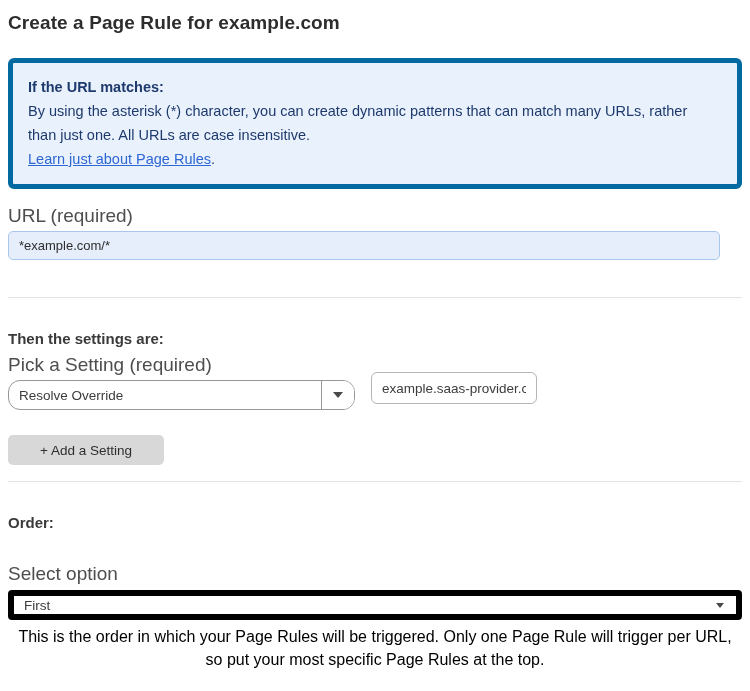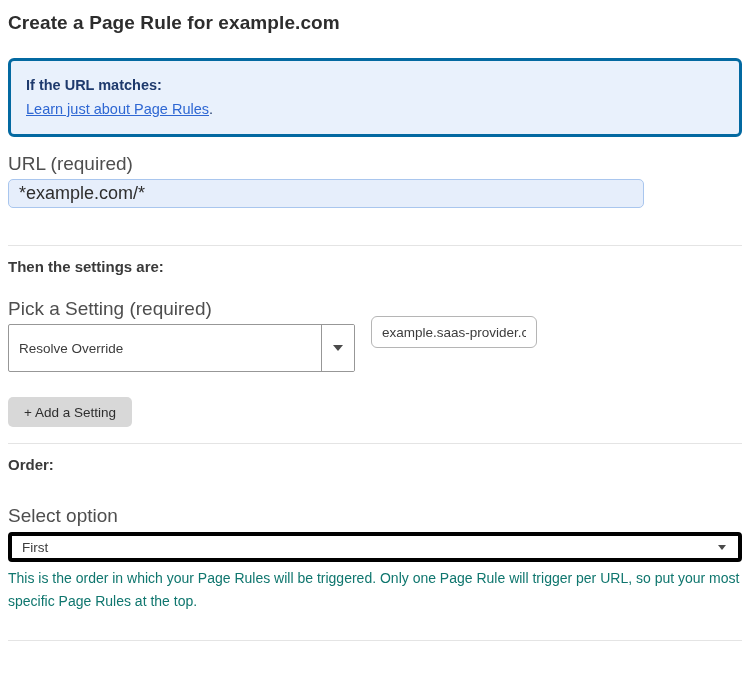--- a/index.html
+++ b/index.html
@@ -17,21 +17,21 @@
     font-size: 19px;
     font-weight: 700;
     color: #2d2d2d;
     letter-spacing: 0.1px;
   }
 
   
   .info-box {
     margin-top: 24px;
     background: #e9f1fc;
-    border: 3px solid #0369a1;
+    border: 5px solid #0369a1;
     border-radius: 6px;
     padding: 12px 32px 13px 15px;
     color: #1e3a6d;
     font-size: 14.5px;
     line-height: 24px;
   }
   .info-box .info-heading { font-weight: 700; }
   .info-box a.info-link {
     color: #2e67d3;
     text-decoration: underline;
@@ -42,58 +42,58 @@
   .field-label {
     font-size: 19px;
     color: #4e4e4e;
     line-height: 16px;
   }
 
   
   .url-label { margin-top: 19px; }
   .url-input {
     margin-top: 7px;
-    width: 636px;
+    width: 712px;
     height: 29px;
     background: #e6eefb;
     border: 1px solid #a9c6ee;
     border-radius: 5px;
     padding: 12px 10px;
-    font-size: 18px;
+    font-size: 13px;
     font-family: "Liberation Sans", "DejaVu Sans", sans-serif;
     color: #2e2e2e;
     outline: none;
   }
 
   .divider {
     border: none;
     border-top: 1px solid #e4e4e4;
     height: 0;
   }
   .divider-1 { margin-top: 37px; }
   .divider-2 { margin-top: 16px; }
   .divider-3 { margin-top: 27px; }
 
   .section-heading {
     font-size: 15px;
     font-weight: 700;
     color: #3a3a3a;
-    margin-top: 12px;
-  }
-
-  
-  .settings-row { display: flex; margin-top: 26px; }
+    margin-top: 32px;
+  }
+
+  
+  .settings-row { display: flex; margin-top: 10px; }
   .settings-col-1 { width: 347px; }
   .settings-col-2 { margin-left: 16px; width: 166px; padding-top: 8px; }
 
   .dropdown {
     margin-top: 7px;
-    height: 48px;
+    height: 30px;
     border: 1px solid #979797;
-    border-radius: 2px;
+    border-radius: 12px;
     background: #ffffff;
     display: flex;
     align-items: center;
     cursor: pointer;
     overflow: hidden;
   }
   .dropdown-value {
     flex: 1;
     padding: 0 10px;
     font-size: 13.5px;
@@ -144,60 +144,62 @@
     align-items: center;
     justify-content: center;
   }
   .btn-gray {
     background: #d8d8d8;
     color: #2e2e2e;
   }
   .add-setting-btn {
     margin-top: 25px;
     height: 30px;
-    padding: 0 16px;
+    padding: 0 32px;
   }
 
   
   .order-heading { }
   .order-select-label { margin-top: 35px; }
   .order-select {
     margin-top: 8px;
     width: 734px;
     height: 30px;
-    border: 4px solid #000000;
+    border: 6px solid #000000;
     border-radius: 4px;
     background: #ffffff;
     display: flex;
     align-items: center;
     cursor: pointer;
   }
   .order-select .dropdown-value { color: #3c3c3c; }
   .order-select .arrow-wrap {
     padding-right: 12px;
     display: flex;
     align-items: center;
   }
   .order-help {
     margin-top: 5px;
-    font-size: 14px;
+    font-size: 16px;
     line-height: 23px;
-    color: #0f766e;
+    color: #000000;
     width: 734px;
+    text-align: center;
   }
 </style>
 </head>
 <body>
 
 <div class="container">
 
   <h1 class="page-title">Create a Page Rule for example.com</h1>
 
   <div class="info-box">
     <div class="info-heading">If the URL matches:</div>
+    <div class="info-body">By using the asterisk (*) character, you can create dynamic patterns that can match many URLs, rather than just one. All URLs are case insensitive.</div>
     <div><a class="info-link">Learn just about Page Rules</a><span>.</span></div>
   </div>
 
   <div class="field-label url-label">URL (required)</div>
   <input class="url-input" type="text" value="*example.com/*" style="">
 
   <hr class="divider divider-1">
 
   <div class="section-heading">Then the settings are:</div>
 

